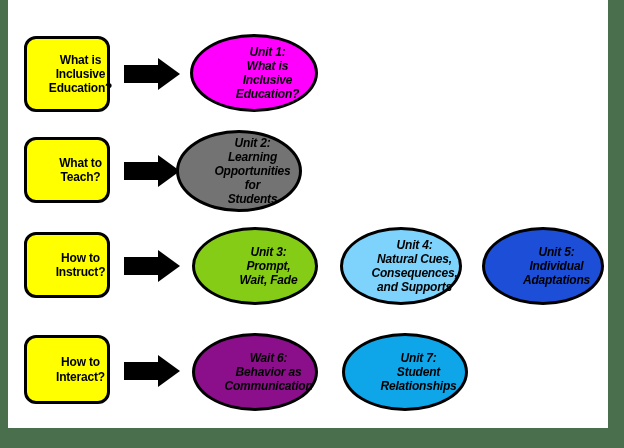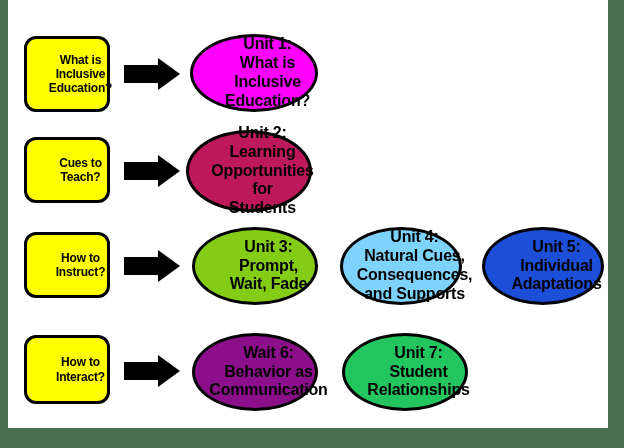--- a/index.html
+++ b/index.html
@@ -40,21 +40,22 @@
   }
   .qbox {
     border: 3px solid #000000;
     border-radius: 12px;
     background: #ffff00;
     font-size: 12px;
   }
   .ellipse {
     border: 3px solid #000000;
     border-radius: 50%;
-    font-size: 16px;
+    font-size: 12px;
+    font-style: italic;
   }
   .node-text {
     padding: 0 4px;
     white-space: pre-line;
   }
 
   
   .arrow {
     position: absolute;
     height: 0;
@@ -96,30 +97,30 @@
     <span class="head" style="left:34px;"></span>
   </div>
 
   <div class="node ellipse" style="left:190px; top:34px; width:128px; height:78px; background:#ff00ff;">
     <span class="node-text">Unit 1:
 What is Inclusive
 Education?</span>
   </div>
 
   <div class="node qbox" style="left:24px; top:137px; width:86px; height:66px;">
-    <span class="node-text">Cues to
+    <span class="node-text">What to
 Teach?</span>
   </div>
 
   <div class="arrow" style="left:124px; top:171px; width:56px;">
     <span class="shaft" style="width:36px;"></span>
     <span class="head" style="left:34px;"></span>
   </div>
 
-  <div class="node ellipse" style="left:186px; top:130px; width:126px; height:82px; background:#be185d;">
+  <div class="node ellipse" style="left:176px; top:130px; width:126px; height:82px; background:#737373;">
     <span class="node-text">Unit 2:
 Learning
 Opportunities for
 Students</span>
   </div>
 
   <div class="node qbox" style="left:24px; top:232px; width:86px; height:66px;">
     <span class="node-text">How to
 Instruct?</span>
   </div>
@@ -157,19 +158,19 @@
     <span class="shaft" style="width:36px;"></span>
     <span class="head" style="left:34px;"></span>
   </div>
 
   <div class="node ellipse" style="left:192px; top:333px; width:126px; height:78px; background:#8b0f8b;">
     <span class="node-text">Wait 6:
 Behavior as
 Communication</span>
   </div>
 
-  <div class="node ellipse" style="left:342px; top:333px; width:126px; height:78px; background:#22c55e;">
+  <div class="node ellipse" style="left:342px; top:333px; width:126px; height:78px; background:#0ea5e9;">
     <span class="node-text">Unit 7:
 Student
 Relationships</span>
   </div>
 
 </div>
 
 </body></html>

